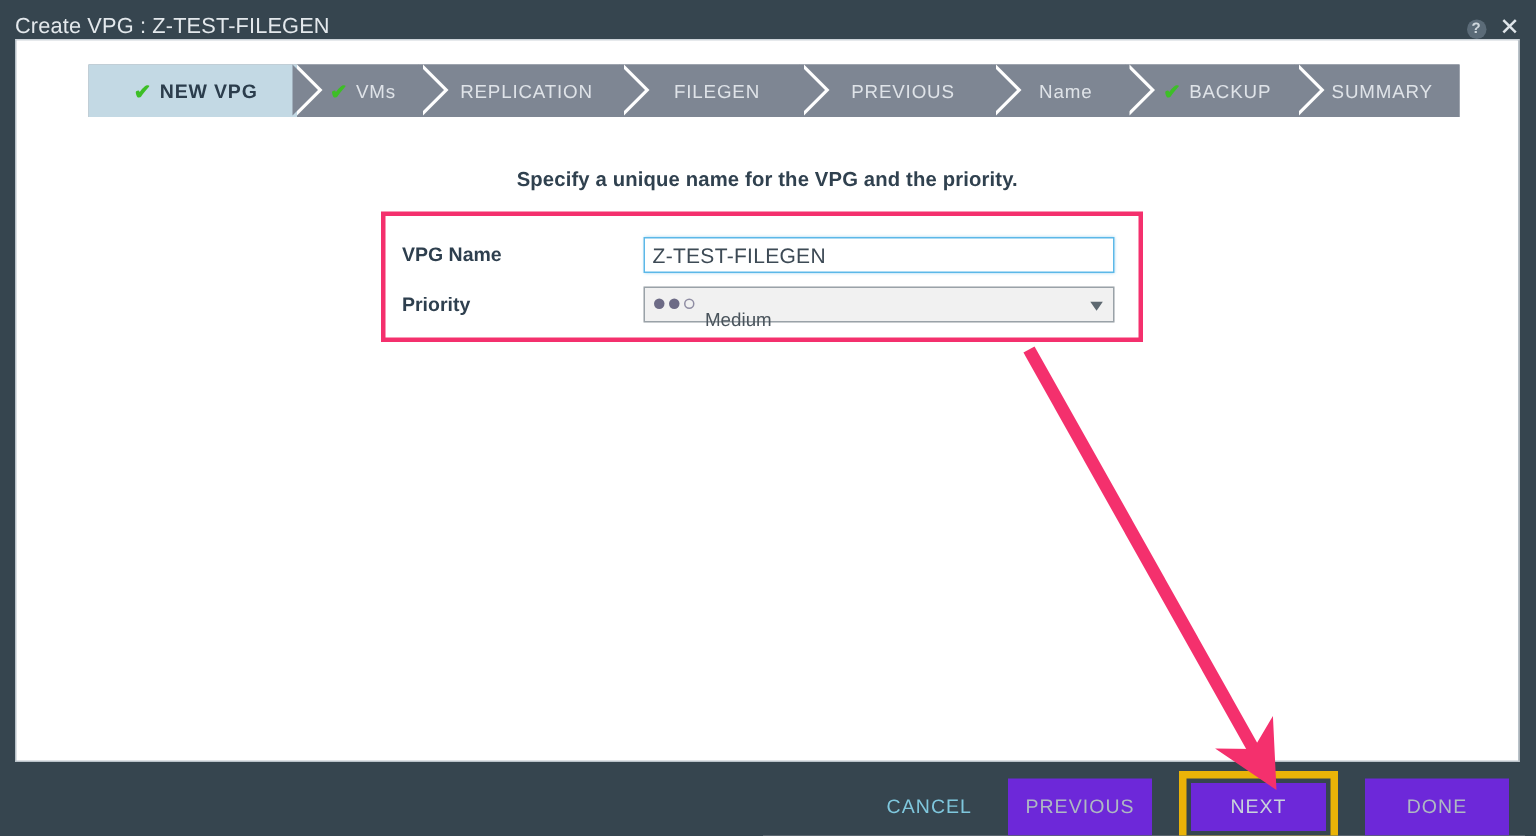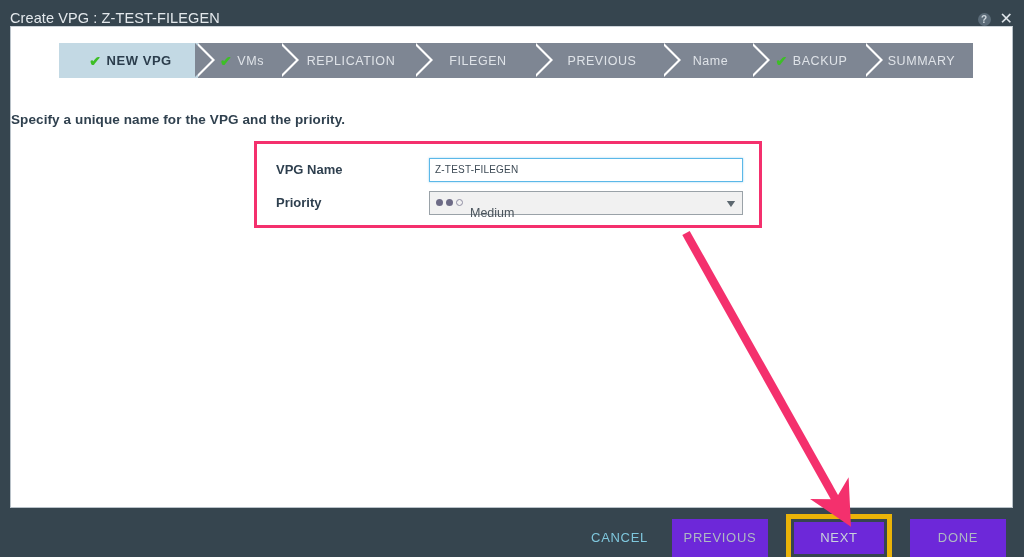--- a/index.html
+++ b/index.html
@@ -152,21 +152,21 @@
   .step.active::after { border-left-color: #ffffff; }
   .step.active::before { border-left-color: #7e8693; }
   .step:last-child::after,
   .step:last-child::before { display: none; }
 
   
   .instruction {
     position: absolute;
     top: 85px;
     left: 0; right: 0;
-    text-align: left;
+    text-align: center;
     color: #30414f;
     font-size: 13.5px;
     font-weight: bold;
     letter-spacing: .1px;
   }
 
   
   .form-highlight {
     position: absolute;
     left: 243px;
@@ -185,35 +185,35 @@
     box-sizing: border-box;
     padding: 12px 0 0 0;
   }
   .form-row {
     display: flex;
     align-items: center;
     height: 33px;
   }
   .form-label {
     width: 175px;
-    padding-left: 22px;
+    padding-left: 14px;
     box-sizing: border-box;
     color: #2e3f4e;
     font-size: 13px;
     font-weight: bold;
   }
   .vpg-input {
     width: 314px;
     height: 24px;
     box-sizing: border-box;
     border: 1px solid #5cb8e8;
     outline: none;
     background: #ffffff;
     color: #3d4a55;
-    font-size: 10px;
+    font-size: 14px;
     font-family: "Liberation Sans", sans-serif;
     padding: 0 5px;
     letter-spacing: .2px;
     box-shadow: 0 0 2px rgba(92,184,232,.6);
   }
   .priority-select {
     position: relative;
     width: 314px;
     height: 24px;
     box-sizing: border-box;

